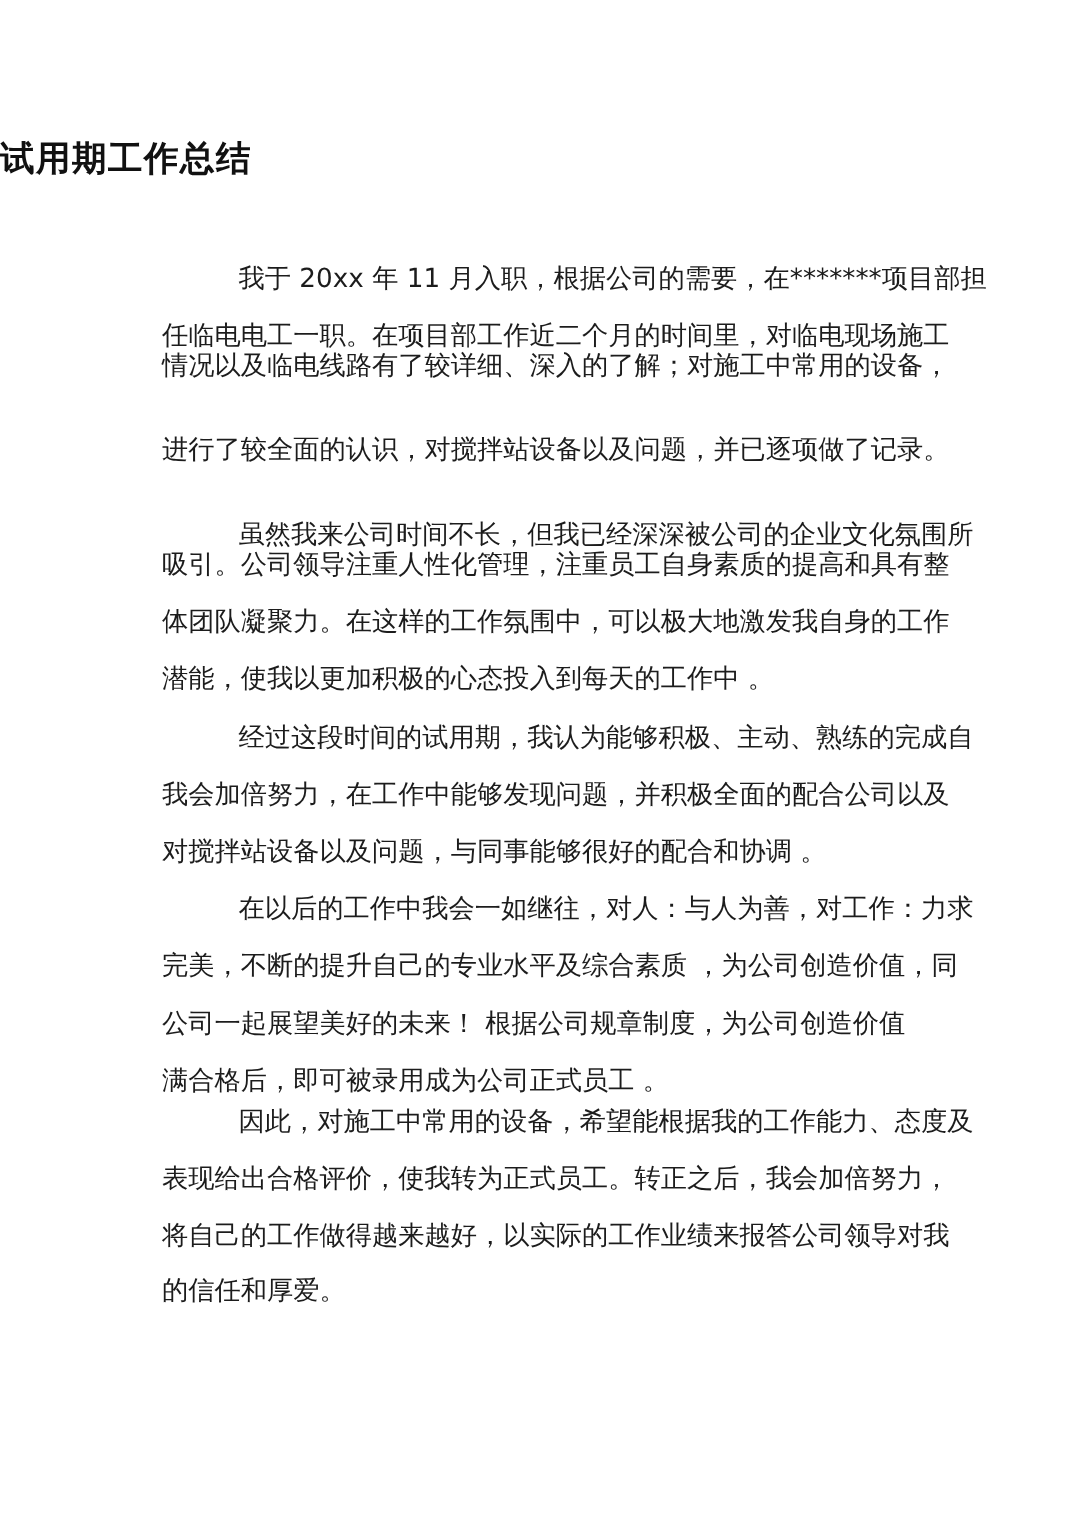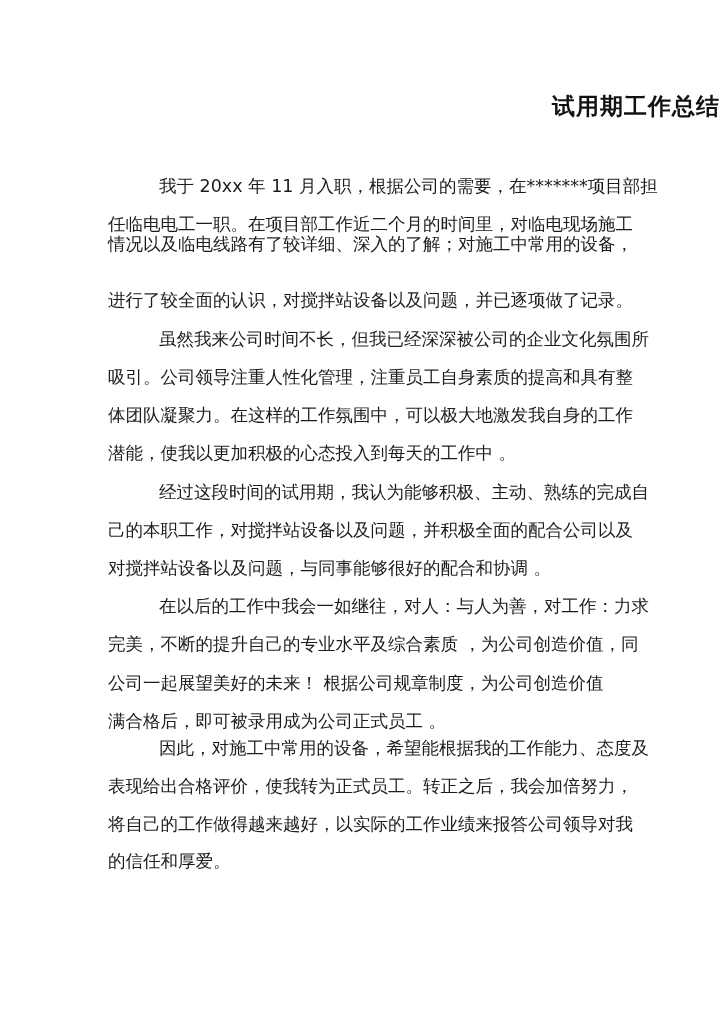--- a/index.html
+++ b/index.html
@@ -20,21 +20,21 @@
       left: 0; top: 0;
       width: 720px;
       height: 1017px;
       background: #ffffff;
     }
     .title {
       position: absolute;
       left: 0;
       width: 720px;
       top: 90px;
-      text-align: right;
+      text-align: left;
       font-family: "DejaVu Serif", "Liberation Serif", serif;
       font-size: 23px;
       font-weight: bold;
       line-height: 32px;
       letter-spacing: 1px;
       color: #111;
     }
     .line {
       position: absolute;
       left: 108px;
@@ -54,29 +54,29 @@
 
 
   <div>
     <div class="line indent" style="top:174px">我于 20xx 年 11 月入职，根据公司的需要，在*******项目部担</div>
     <div class="line" style="top:212px">任临电电工一职。在项目部工作近二个月的时间里，对临电现场施工</div>
     <div class="line" style="top:232px">情况以及临电线路有了较详细、深入的了解；对施工中常用的设备，</div>
     <div class="line" style="top:288px">进行了较全面的认识，对搅拌站设备以及问题，并已逐项做了记录。</div>
   </div>
 
   <div>
-    <div class="line indent" style="top:327px">虽然我来公司时间不长，但我已经深深被公司的企业文化氛围所</div>
+    <div class="line indent" style="top:345px">虽然我来公司时间不长，但我已经深深被公司的企业文化氛围所</div>
     <div class="line" style="top:365px">吸引。公司领导注重人性化管理，注重员工自身素质的提高和具有整</div>
     <div class="line" style="top:403px">体团队凝聚力。在这样的工作氛围中，可以极大地激发我自身的工作</div>
     <div class="line" style="top:441px">潜能，使我以更加积极的心态投入到每天的工作中 。</div>
   </div>
 
   <div>
     <div class="line indent" style="top:480px">经过这段时间的试用期，我认为能够积极、主动、熟练的完成自</div>
-    <div class="line" style="top:518px">己的本职工作，对搅拌站设备以及问题，并积极全面的配合公司以及</div>
+    <div class="line" style="top:518px">我会加倍努力，在工作中能够发现问题，并积极全面的配合公司以及</div>
     <div class="line" style="top:556px">对搅拌站设备以及问题，与同事能够很好的配合和协调 。</div>
   </div>
 
   <div>
     <div class="line indent" style="top:594px">在以后的工作中我会一如继往，对人：与人为善，对工作：力求</div>
     <div class="line" style="top:632px">完美，不断的提升自己的专业水平及综合素质 ，为公司创造价值，同</div>
     <div class="line" style="top:671px">公司一起展望美好的未来！  根据公司规章制度，为公司创造价值</div>
     <div class="line" style="top:709px">满合格后，即可被录用成为公司正式员工 。</div>
   </div>
 

